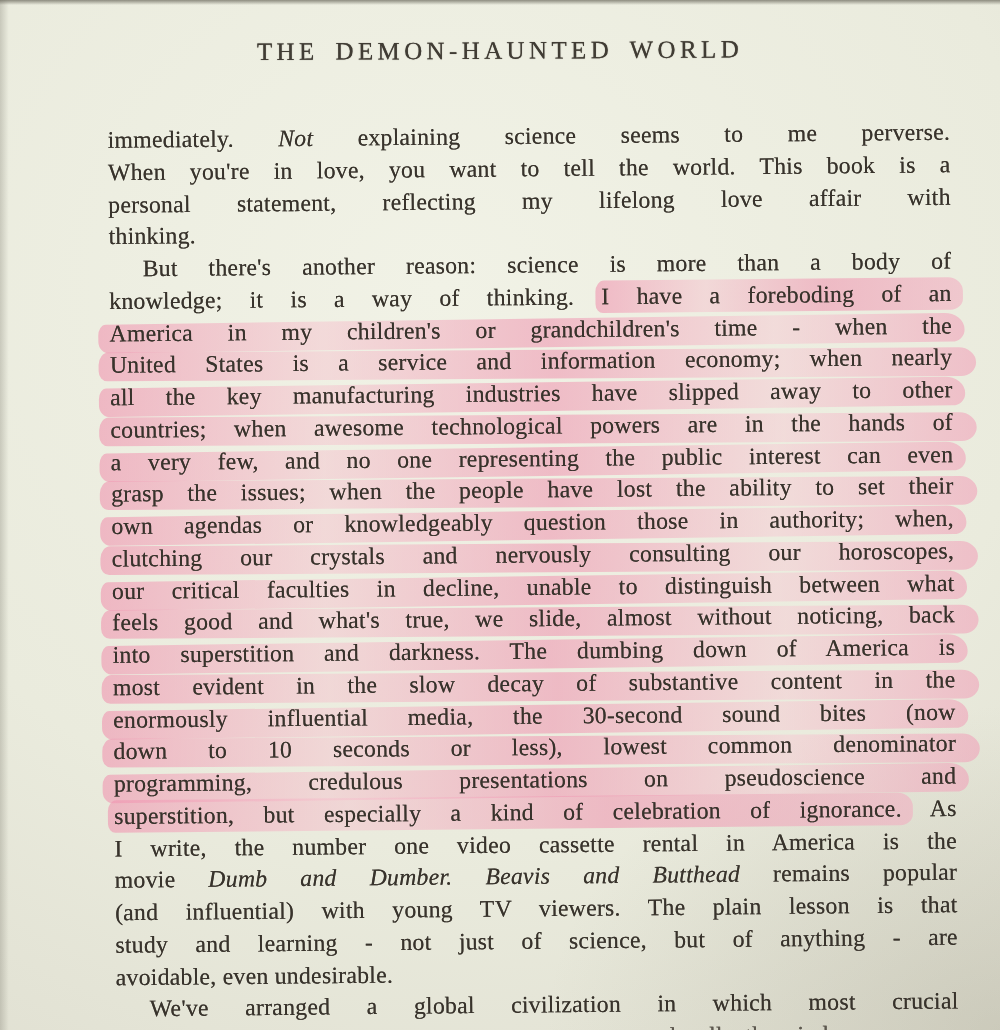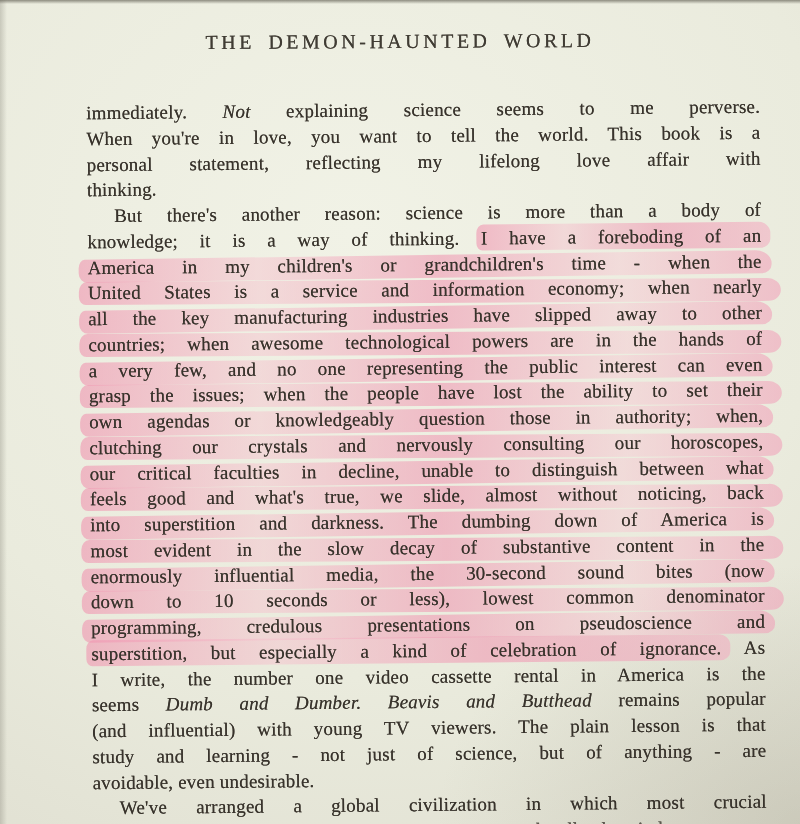--- a/index.html
+++ b/index.html
@@ -81,20 +81,20 @@
       <div class="line hl"><span>clutching our crystals and nervously consulting our horoscopes,</span></div>
       <div class="line hl"><span>our critical faculties in decline, unable to distinguish between what</span></div>
       <div class="line hl"><span>feels good and what's true, we slide, almost without noticing, back</span></div>
       <div class="line hl"><span>into superstition and darkness. The dumbing down of America is</span></div>
       <div class="line hl"><span>most evident in the slow decay of substantive content in the</span></div>
       <div class="line hl"><span>enormously influential media, the 30-second sound bites (now</span></div>
       <div class="line hl"><span>down to 10 seconds or less), lowest common denominator</span></div>
       <div class="line hl"><span>programming, credulous presentations on pseudoscience and</span></div>
       <div class="line"><span class="seg-hl">superstition, but especially a kind of celebration of ignorance.</span><span> As</span></div>
       <div class="line"><span>I write, the number one video cassette rental in America is the</span></div>
-      <div class="line"><span>seems </span><span class="it">Dumb and Dumber. Beavis and Butthead</span><span> remains popular</span></div>
+      <div class="line"><span>movie </span><span class="it">Dumb and Dumber. Beavis and Butthead</span><span> remains popular</span></div>
       <div class="line"><span>(and influential) with young TV viewers. The plain lesson is that</span></div>
       <div class="line"><span>study and learning - not just of science, but of anything - are</span></div>
       <div class="line nojust"><span>avoidable, even undesirable.</span></div>
       <div class="line indent"><span>We've arranged a global civilization in which most crucial</span></div>
       <div class="line nojust partial"><span>d all the indus</span></div>
     </div>
 </div>
 
 </body></html>

